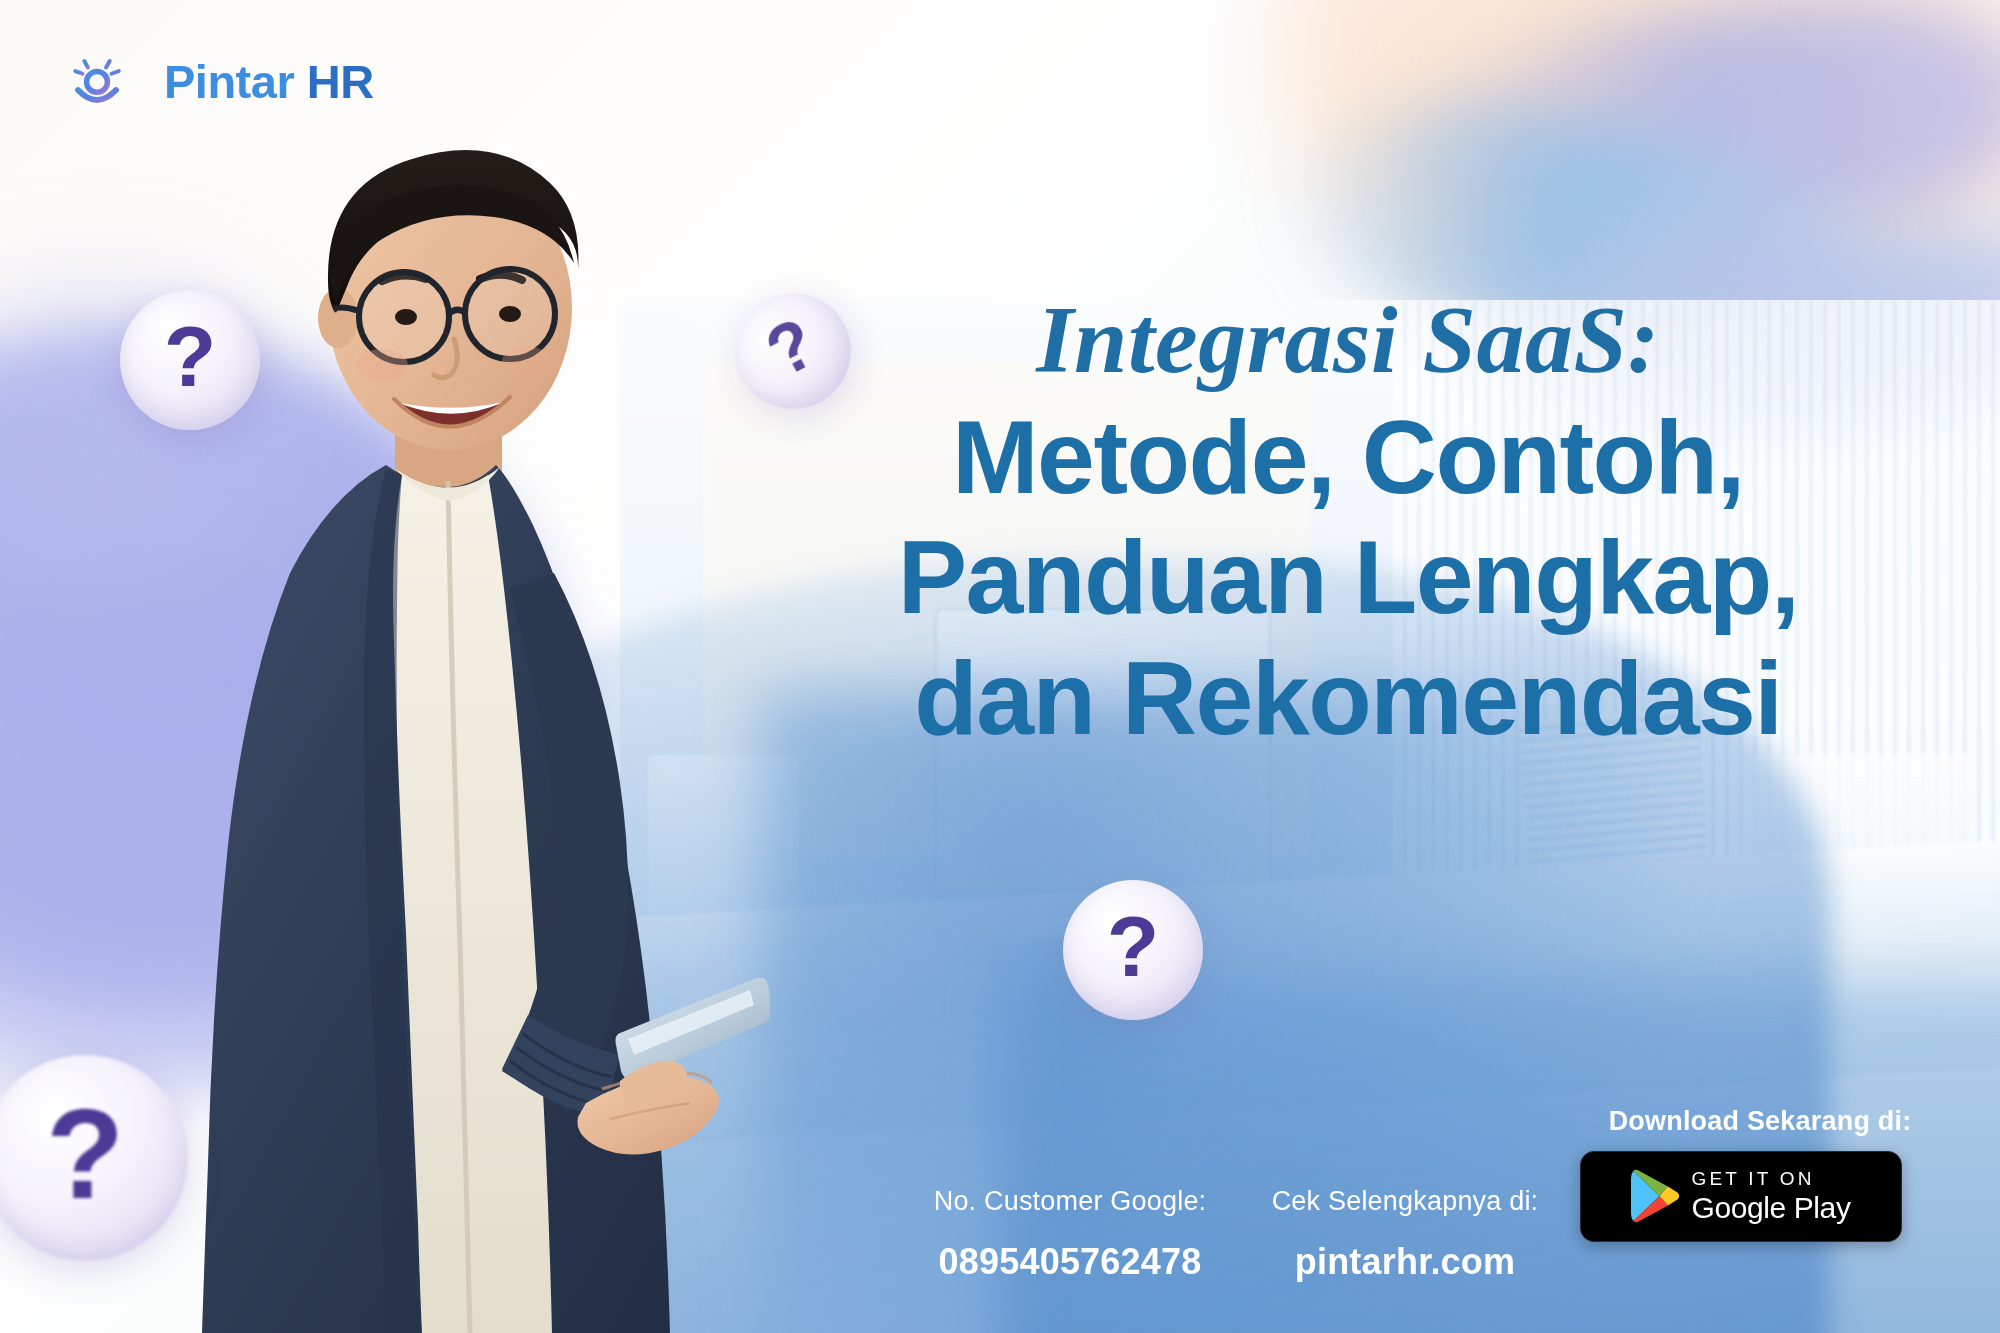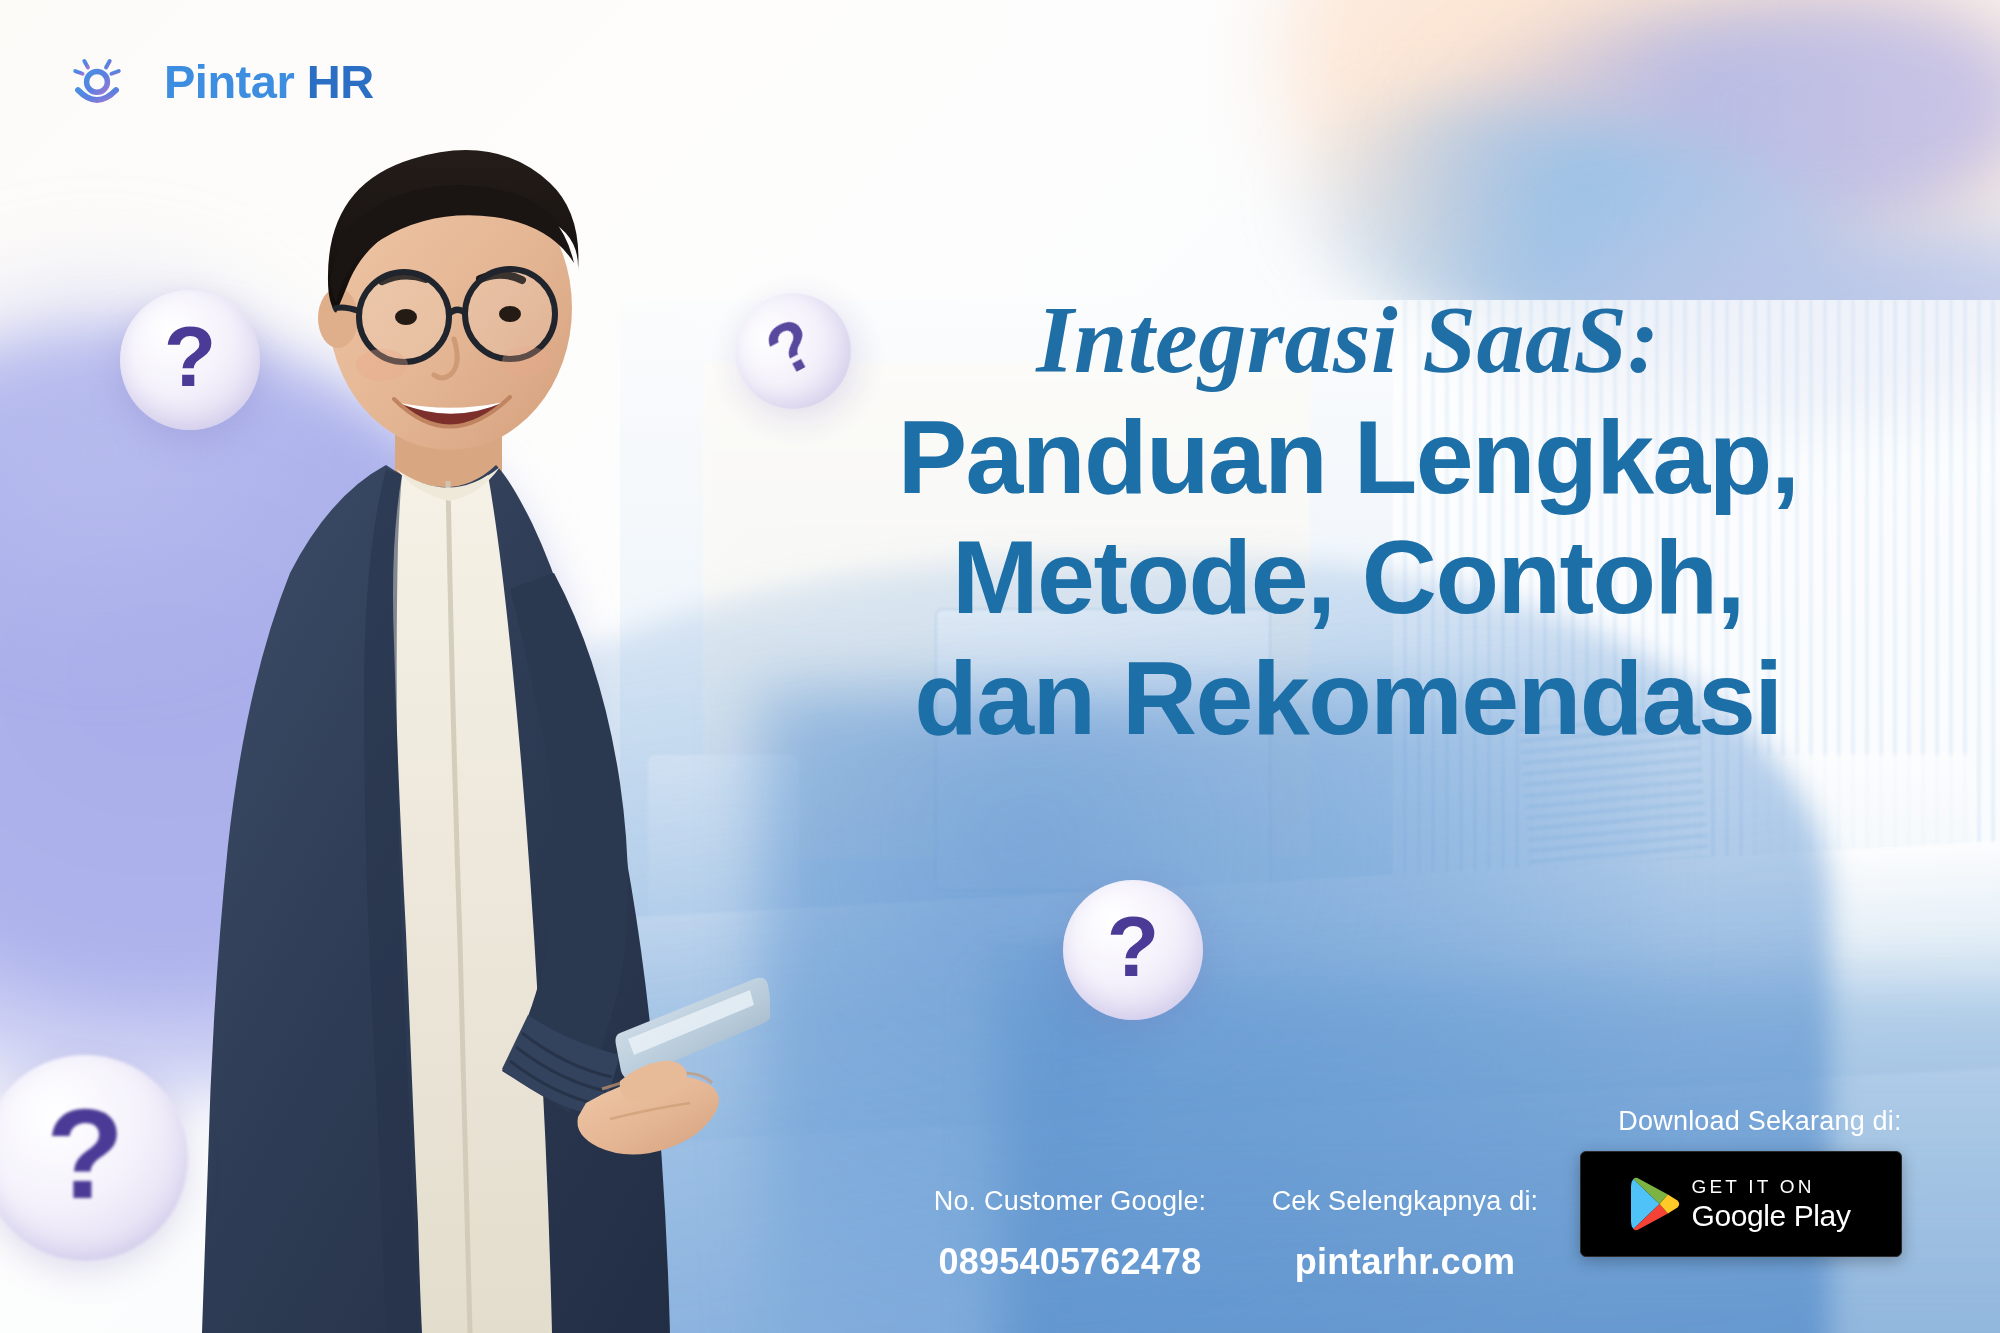--- a/index.html
+++ b/index.html
@@ -213,27 +213,27 @@
 
   
   .footer { position:absolute; z-index:50; color:#ffffff; text-align:center; }
   .f-label { font-size:27px; font-weight:400; line-height:1.25; letter-spacing:.2px; }
   .f-value { font-size:36px; font-weight:700; line-height:1.25; letter-spacing:.2px; margin-top:20px; }
 
   .f-cs   { left:905px;  top:1185px; width:330px; }
   .f-web  { left:1255px; top:1185px; width:300px; }
   .f-dl   { left:1580px; top:1105px; width:360px; }
 
-  .f-dl .f-label { font-weight:400; font-size:27px; }
+  .f-dl .f-label { font-weight:700; font-size:27px; }
 
   .play-badge {
     margin-top:12px;
-    width:322px; height:106px;
+    width:322px; height:91px;
     background:#000000;
-    border-radius:6px;
+    border-radius:14px;
     display:flex; align-items:center; justify-content:center; gap:10px;
     box-shadow:0 4px 16px rgba(0,0,0,.28);
     border:1px solid #2a2a2a;
   }
   .play-icon { width:50px; height:56px; flex:none; }
   .play-txt { text-align:left; line-height:1; }
   .play-small {
     font-size:19px; letter-spacing:3.2px; font-weight:400;
     color:#ffffff; display:block; margin-bottom:5px;
   }
@@ -405,22 +405,22 @@
       <circle cx="32" cy="33" r="11.5" fill="none" stroke="url(#lg)" stroke-width="6"></circle>
       <path d="M11 42 Q32 64 53 42" fill="none" stroke="url(#lg)" stroke-width="6.5" stroke-linecap="round"></path>
     </svg>
     <div class="logo-text">
       <span>Pintar</span><span>&nbsp;</span><span class="hr">HR</span>
     </div>
   </div>
 
   <div class="headline">
     <div class="h-line1">Integrasi SaaS:</div>
+    <div class="h-line">Metode, Contoh,</div>
     <div class="h-line">Panduan Lengkap,</div>
-    <div class="h-line">Metode, Contoh,</div>
     <div class="h-line">dan Rekomendasi</div>
   </div>
 
   <div class="footer f-cs">
     <div class="f-label">No. Customer Google:</div>
     <div class="f-value">0895405762478</div>
   </div>
 
   <div class="footer f-web">
     <div class="f-label">Cek Selengkapnya di:</div>

